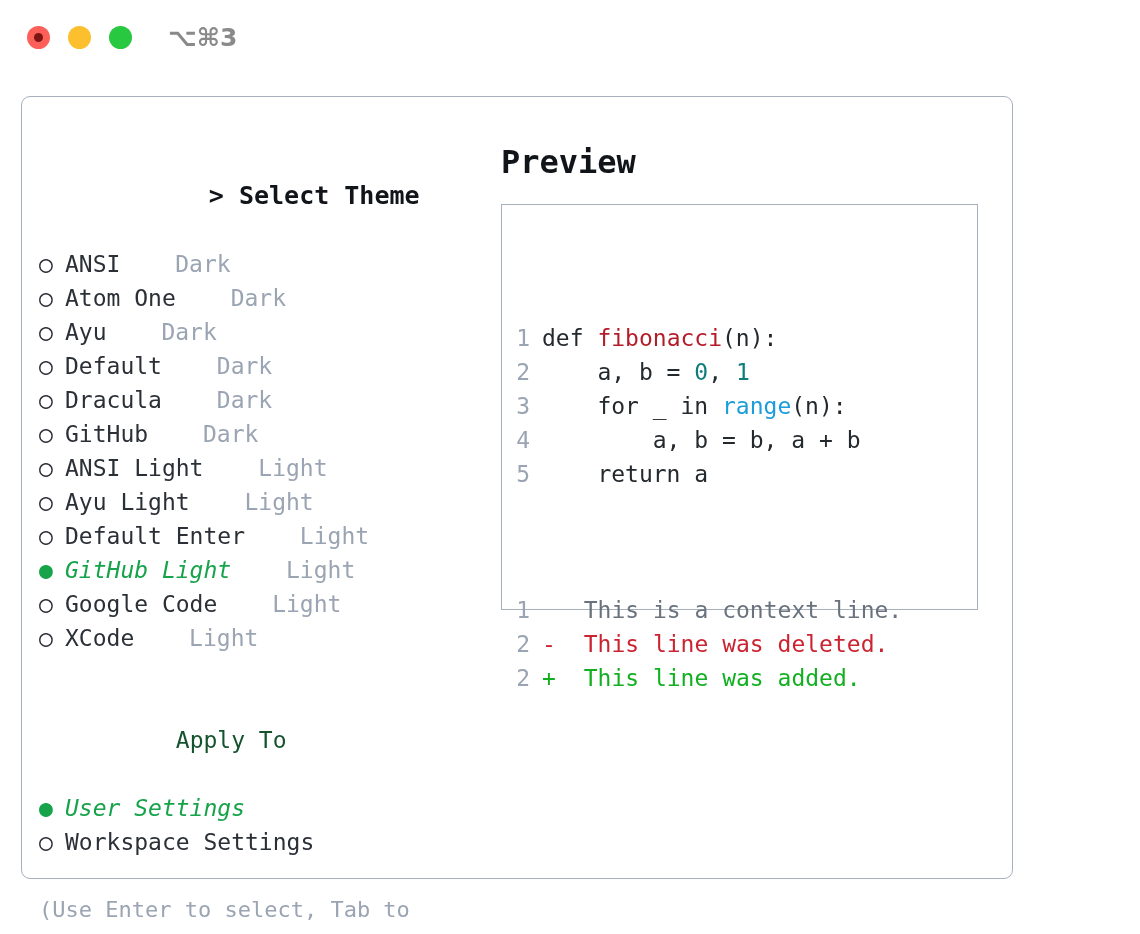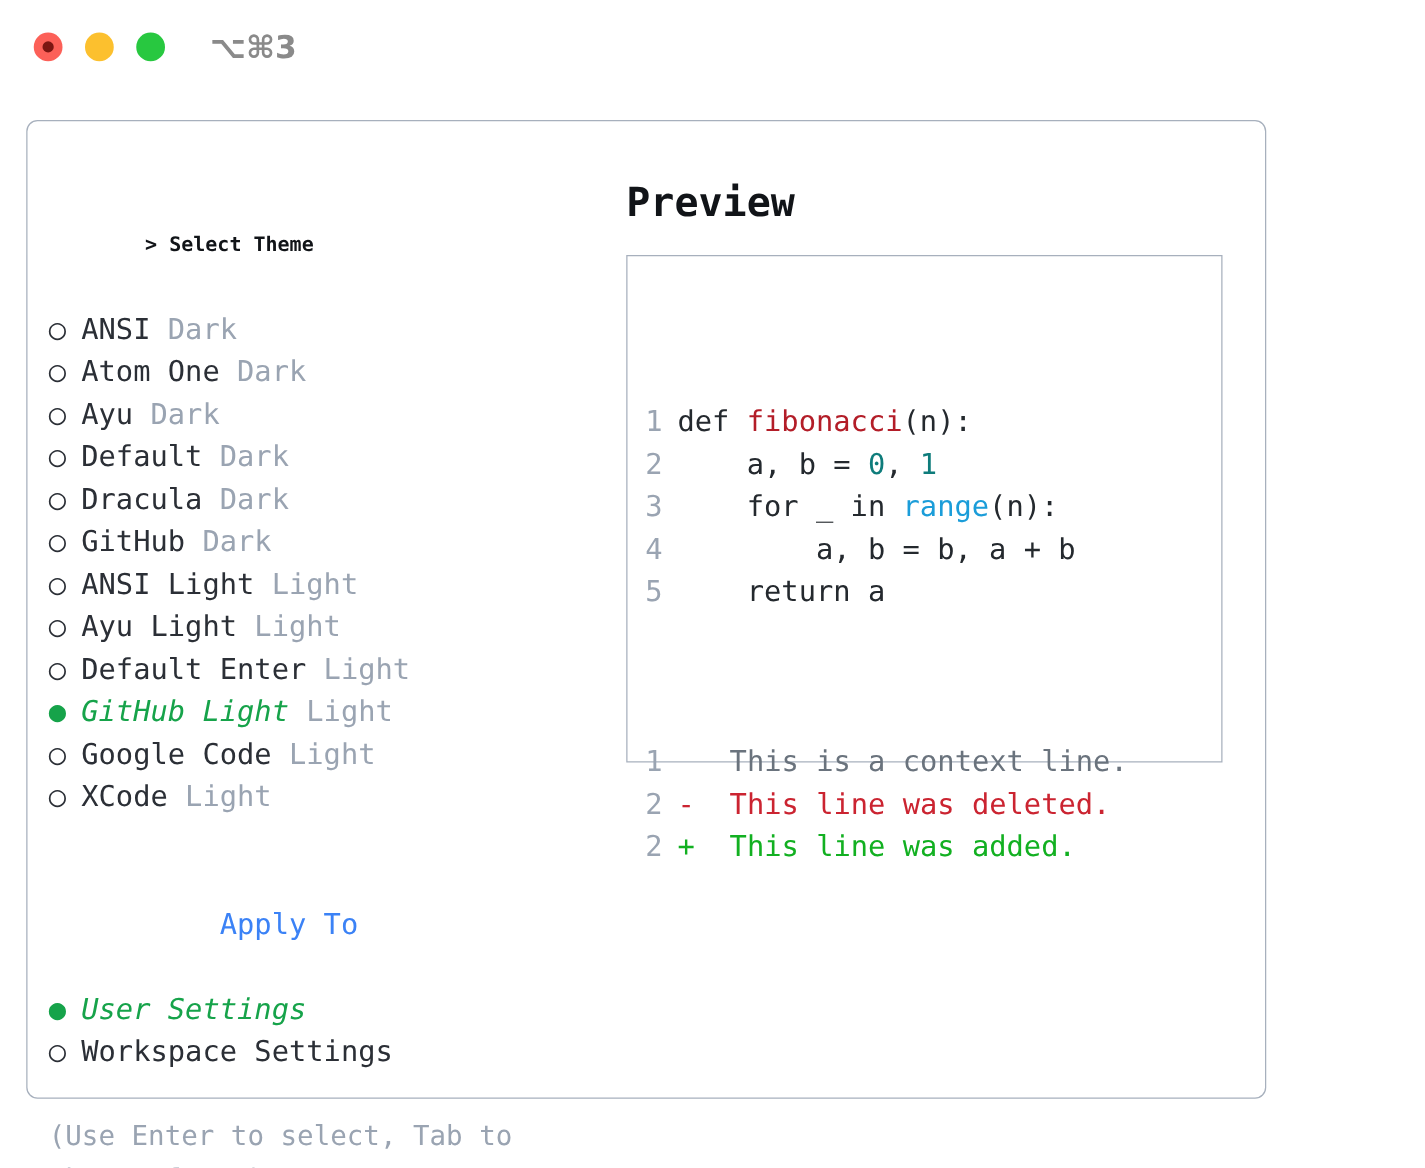--- a/index.html
+++ b/index.html
@@ -69,49 +69,51 @@
     box-sizing: border-box;
     background: #ffffff;
   }
   
   .left-col {
     position: absolute;
     left: 17px; top: 48px;
     width: 430px;
   }
   .header-row {
-    font-size: 16px;
+    font-size: 25px;
     font-weight: bold;
     color: #111418;
     line-height: 34px;
     white-space: pre;
+    text-align: center;
   }
   .header-row .prompt { color: #111418; }
   .opt {
     font-size: 23px;
     line-height: 34px;
     color: #2b2f36;
     white-space: pre;
     display: block;
   }
   .opt .bullet {
     display: inline-block;
     width: 26px;
     color: #2b2f36;
   }
   .opt .label { color: #2b2f36; margin-top: 25px; }
   .opt .cat {
     color: #9aa4b2;
+    margin-left: 41px;
   }
   .opt.selected .bullet { color: #16a34a; }
   .opt.selected .label  { color: #16a34a; font-style: italic; }
   .section-head {
     font-size: 23px;
     line-height: 34px;
-    color: #3b82f6;
+    color: #14532d;
     white-space: pre;
     display: block;
   }
   .section-head .bullet { display: inline-block; width: 26px; }
   .spacer-row { height: 34px; }
   .hint {
     margin-top: 34px;
     font-size: 22px;
     line-height: 34px;
     color: #9aa4b2;

